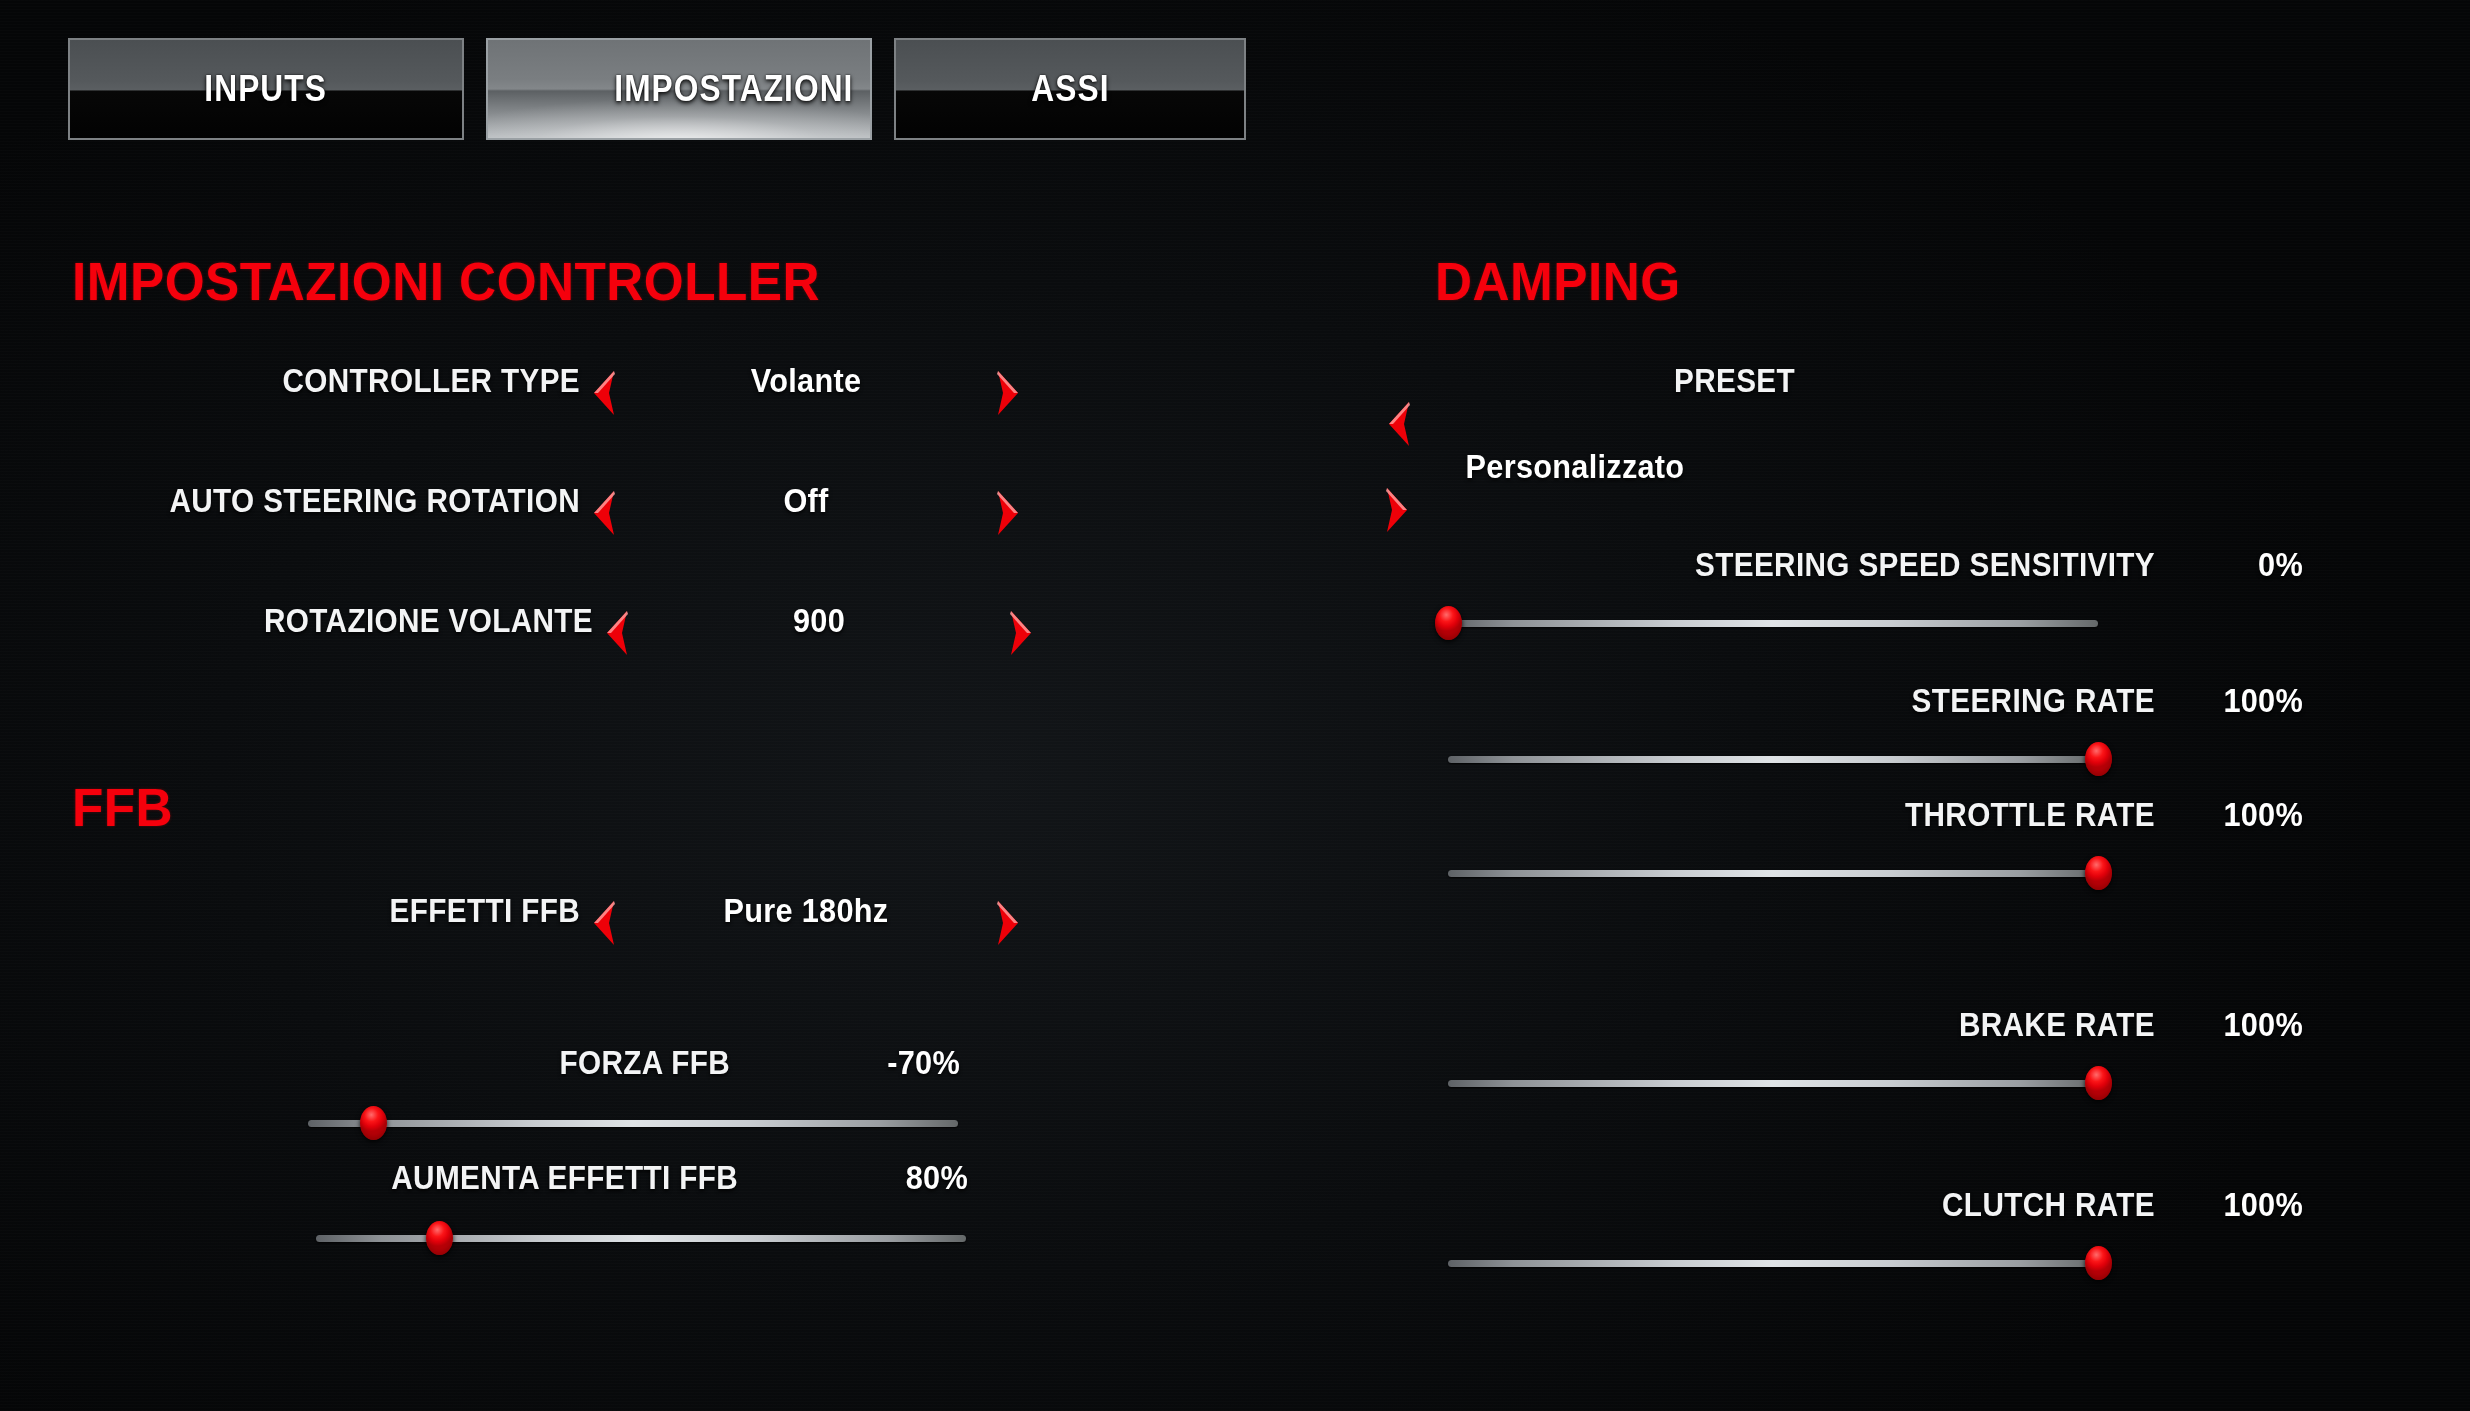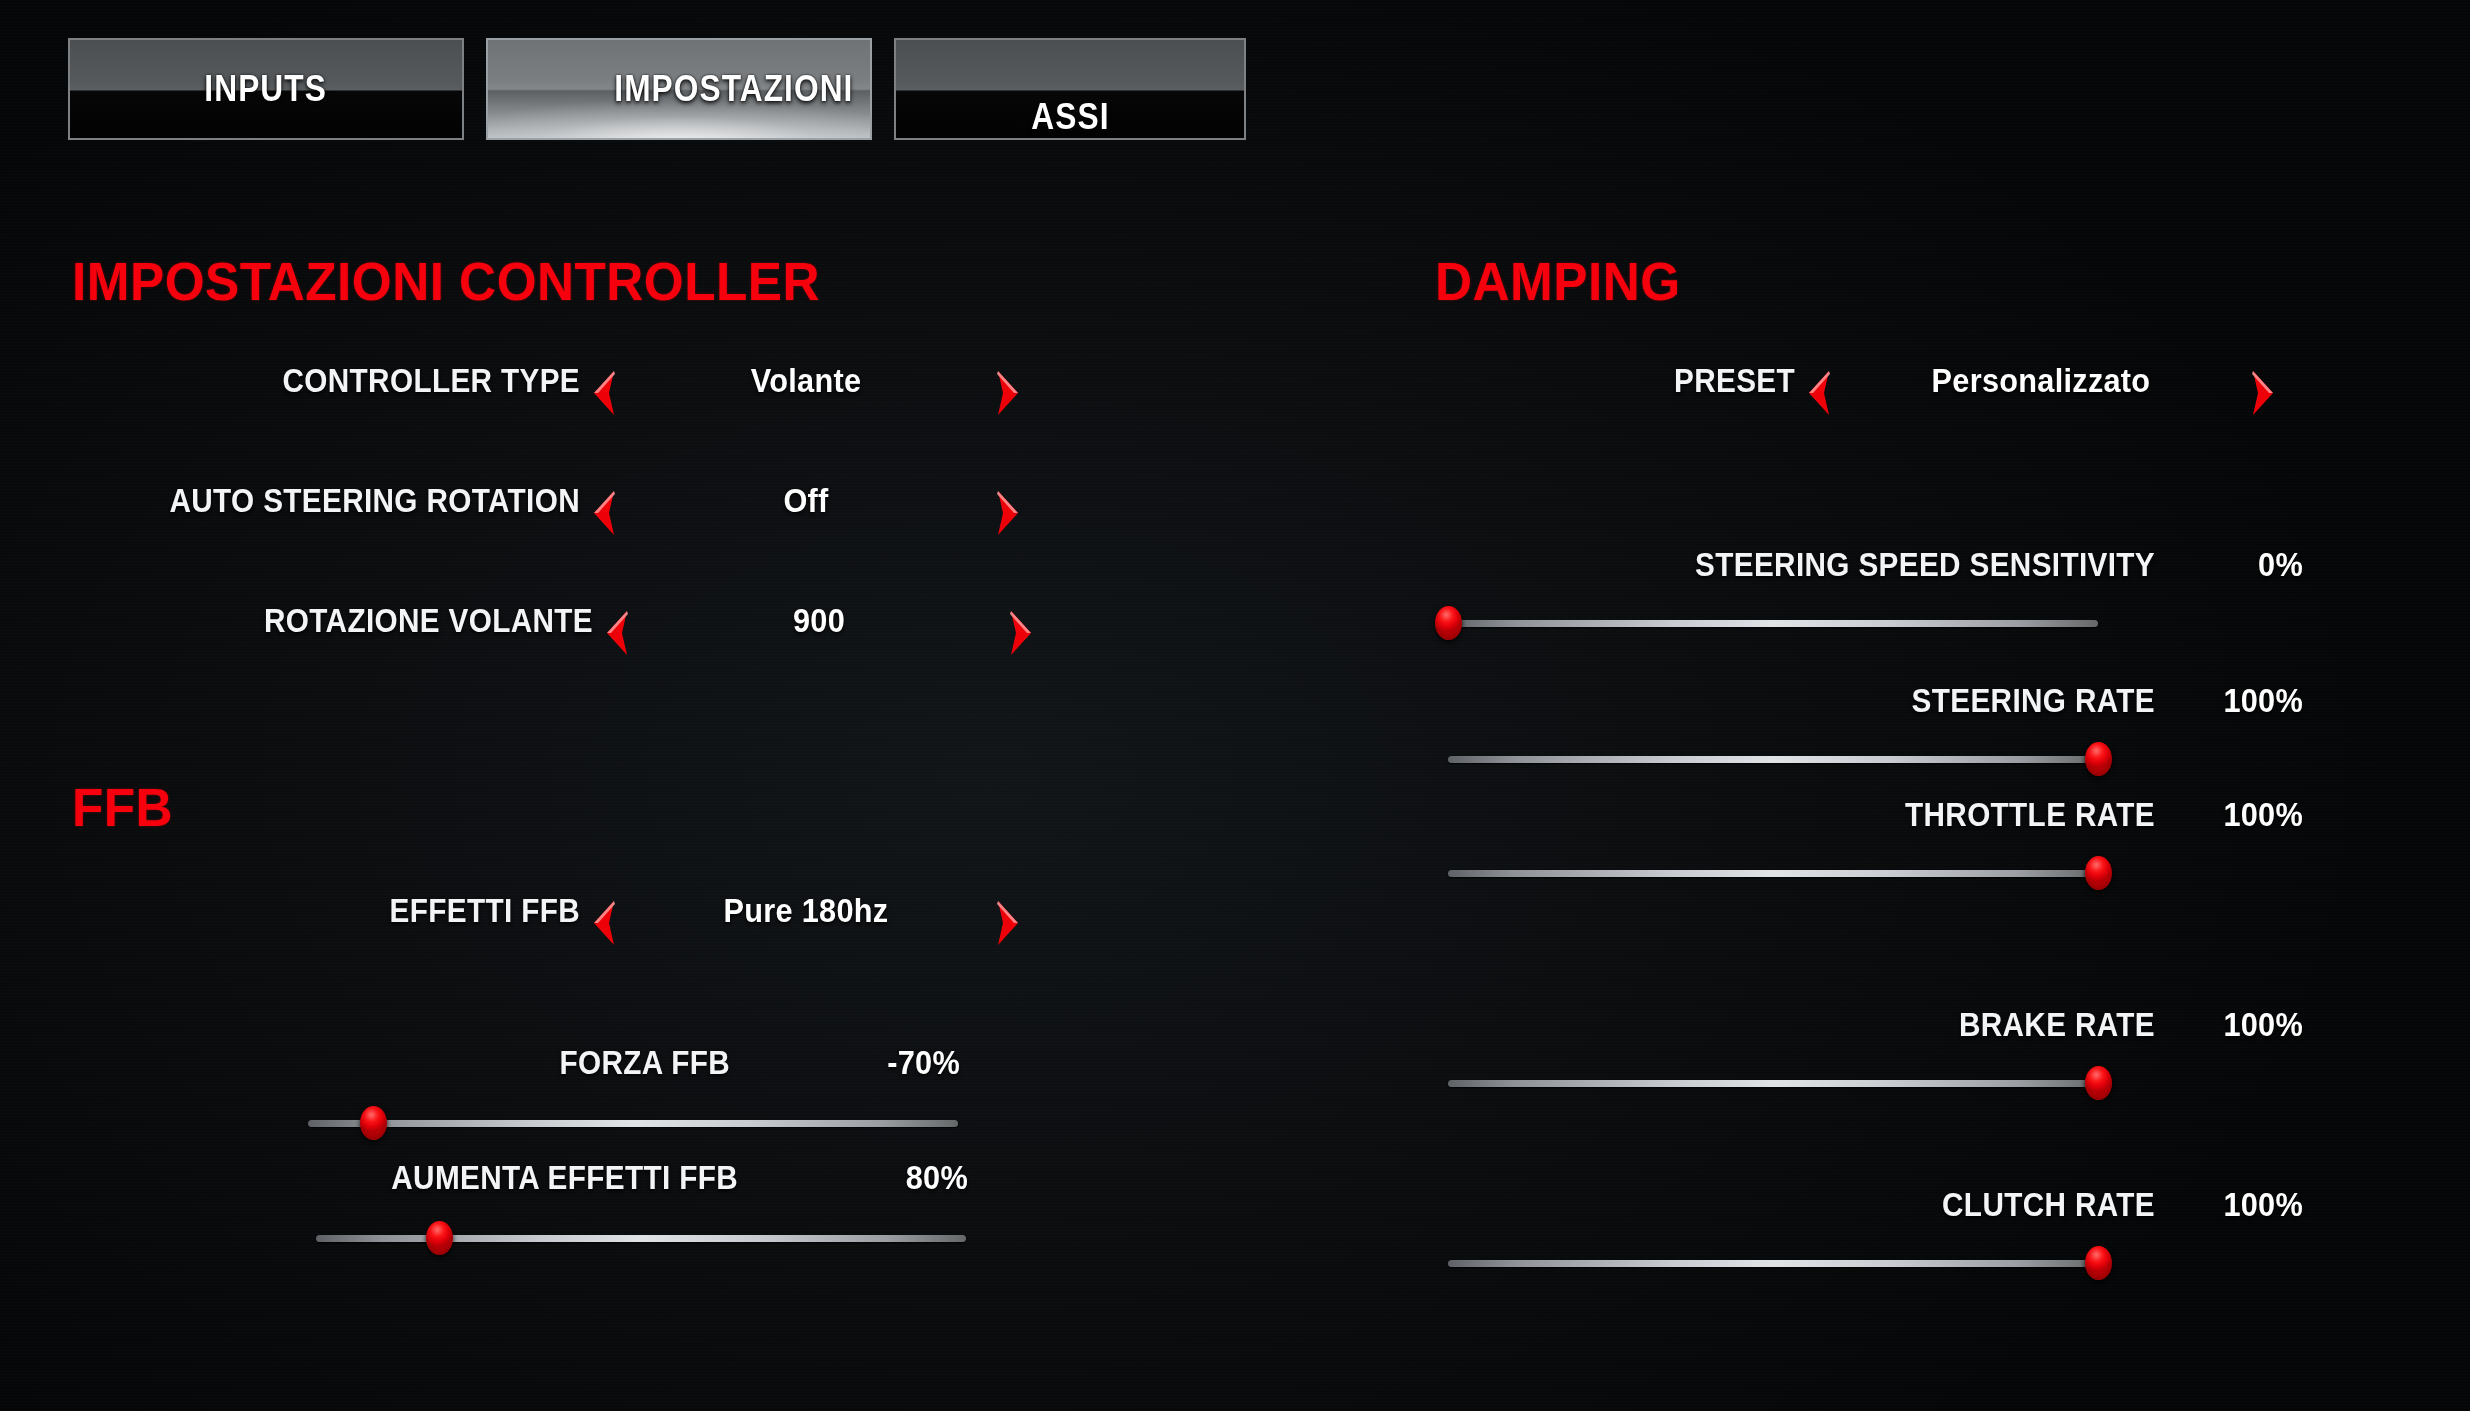--- a/index.html
+++ b/index.html
@@ -78,21 +78,21 @@
         #7a7e81 40%,
         #83878a 50%,
         #5c6063 52%,
         #8d9194 78%,
         #b9bdc0 100%);
   }
   .tab.active { border-color:#9aa0a4;justify-content:flex-end; }
 
   #tab-inputs       { width:396px; }
   #tab-impostazioni { width:386px; }
-  #tab-assi         { width:352px;align-items:flex-end; }
+  #tab-assi         { width:352px; }
 
   
   .column { position:absolute; top:0; }
   #col-left  { left:0;    width:1235px; }
   #col-right { left:1235px; width:1235px; }
 
   .section-title {
     position:absolute;
     color:#f5000c;
     font-size:54px;
@@ -315,21 +315,21 @@
         <div class="sl-knob" id="knob-aumenta-effetti-ffb" style="left: 19%;"></div>
       </div>
     </div>
 
   </div>
 
   <div class="column" id="col-right">
 
     <div class="section-title" style="left:200px; top:250px;">DAMPING</div>
 
-    <div class="selector-row" style="left:140px; top:362px; width:1060px;">
+    <div class="selector-row" style="left:140px; top:362px; width:1060px;flex-direction:column;">
       <div class="sel-label" style="width:420px;">PRESET</div>
       <div class="chev">
         <svg width="30" height="48" viewBox="0 0 30 48" aria-hidden="true">
           <path d="M26 2 L6 24 L26 46 L21 24 Z" fill="#ee0008"></path>
           <path d="M26 2 L6 24 L10 24 L27 5 Z" fill="#ff9a9a" opacity="0.85"></path>
         </svg>
       </div>
       <div class="sel-value" style="width:400px;">Personalizzato</div>
       <div class="chev">
         <svg width="30" height="48" viewBox="0 0 30 48" aria-hidden="true">

